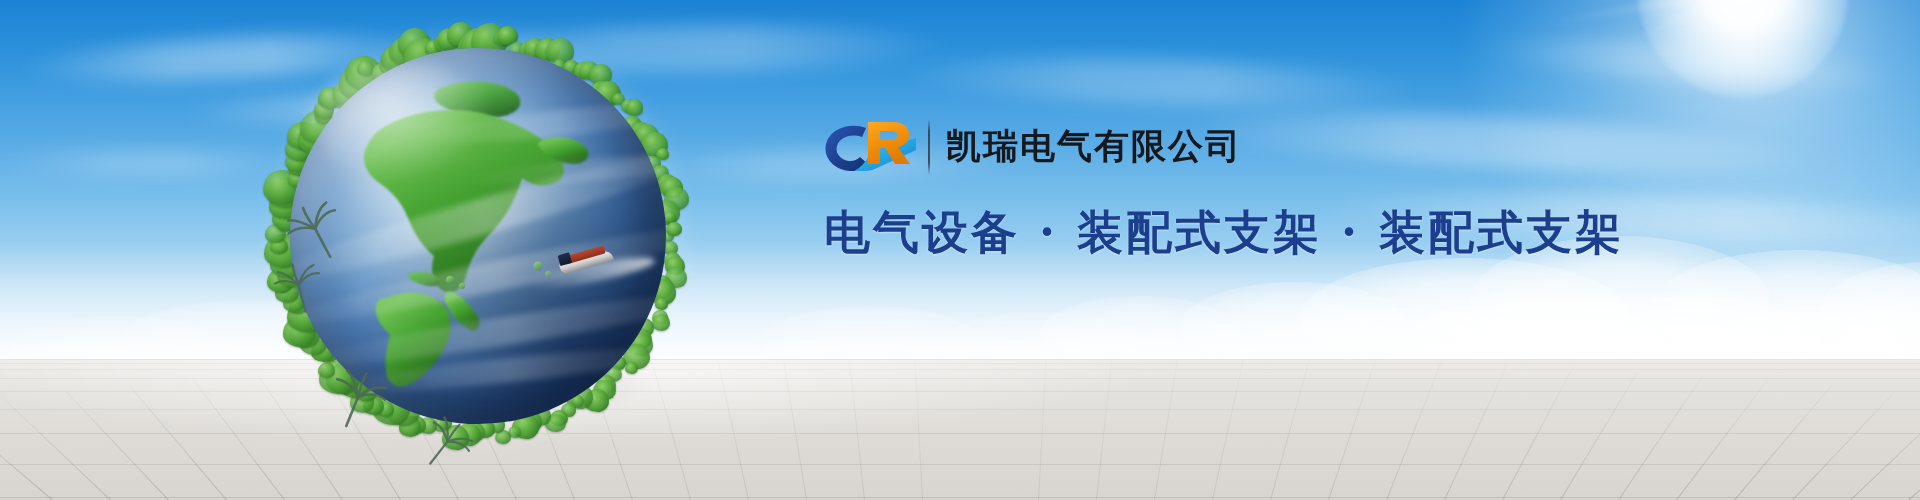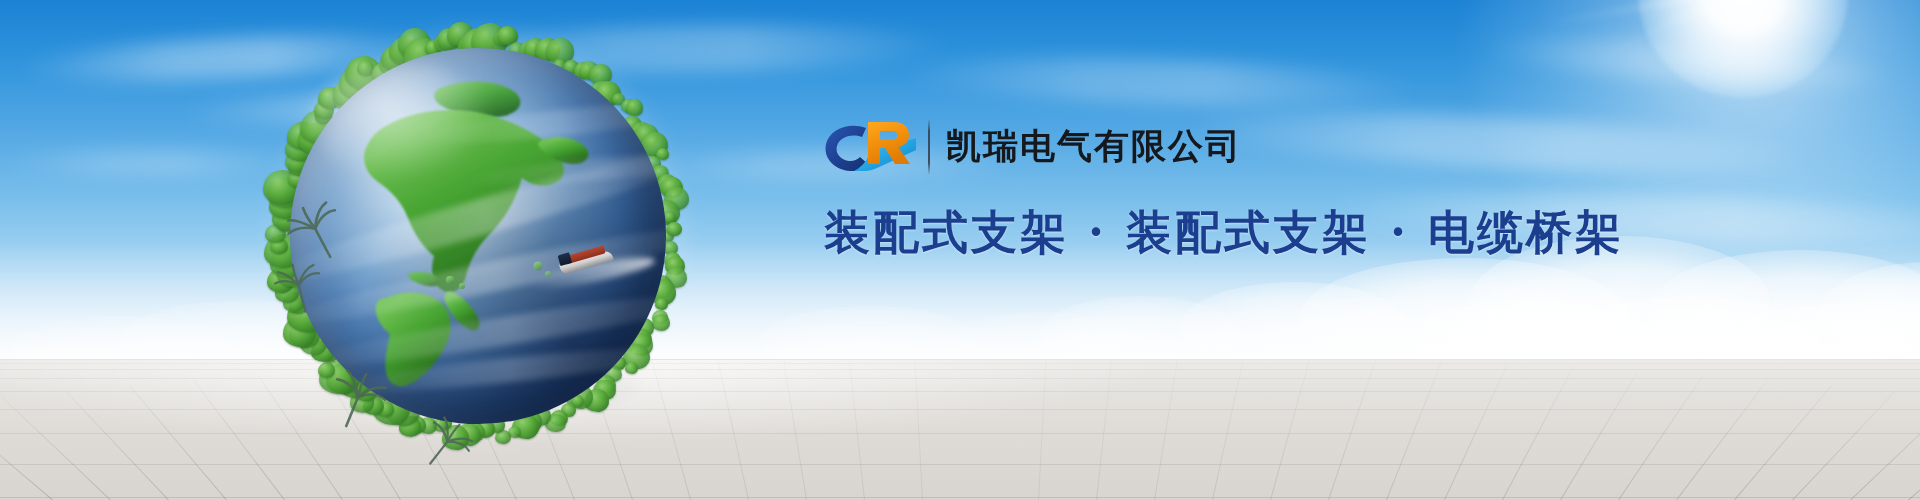--- a/index.html
+++ b/index.html
@@ -616,17 +616,17 @@
         </svg>
       </div>
 
       <div class="logo-divider"></div>
 
       <div class="logo-names">
         <div class="company-cn">凯瑞电气有限公司</div>
       </div>
     </div>
 
-    <div class="tagline">装配式支架 · 装配式支架 · 电缆桥架</div>
+    <div class="tagline">电气设备 · 装配式支架 · 装配式支架</div>
 
 
   </div>
 </div>
 
 </body></html>

